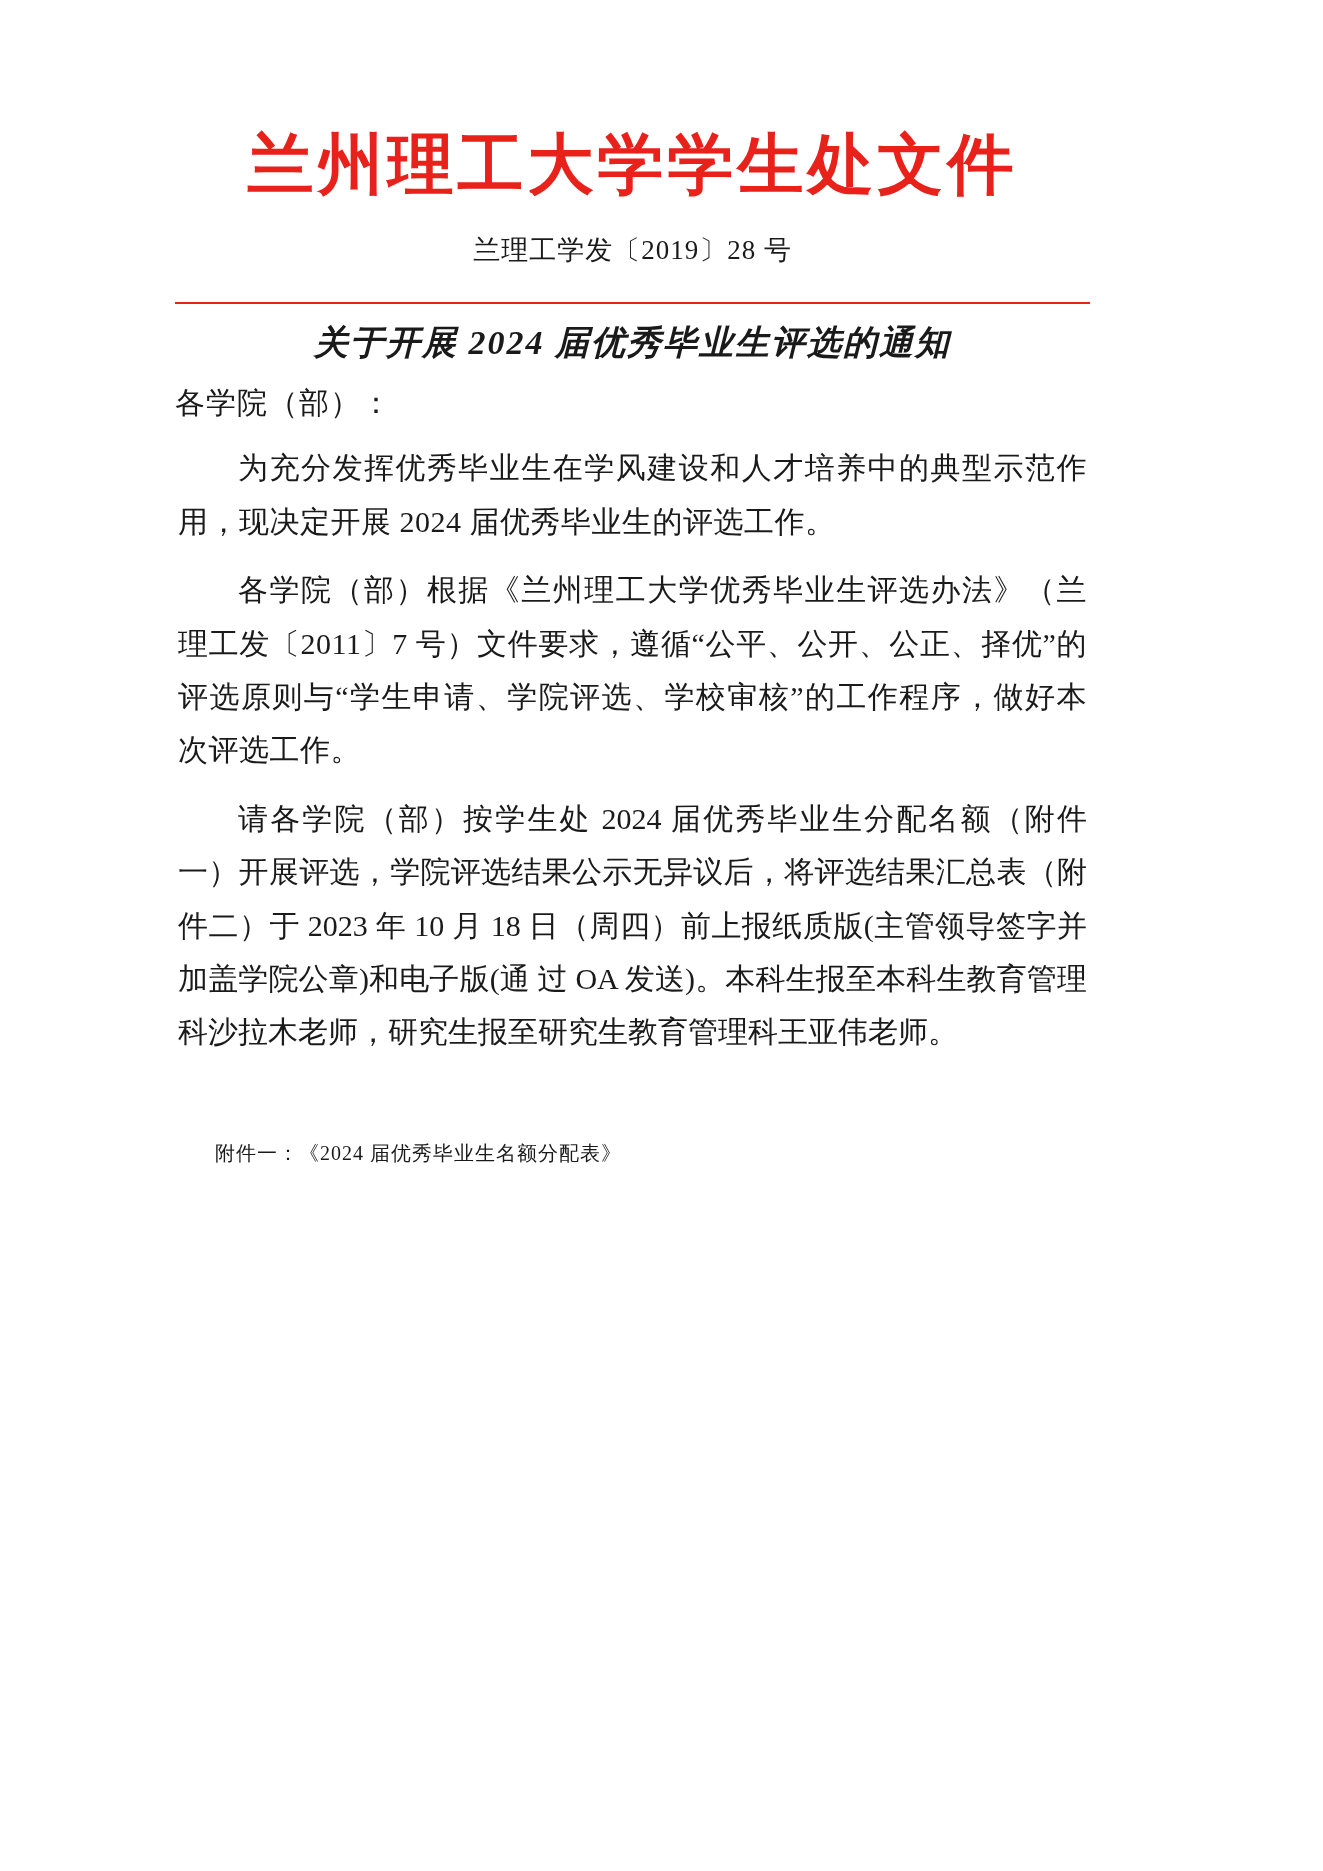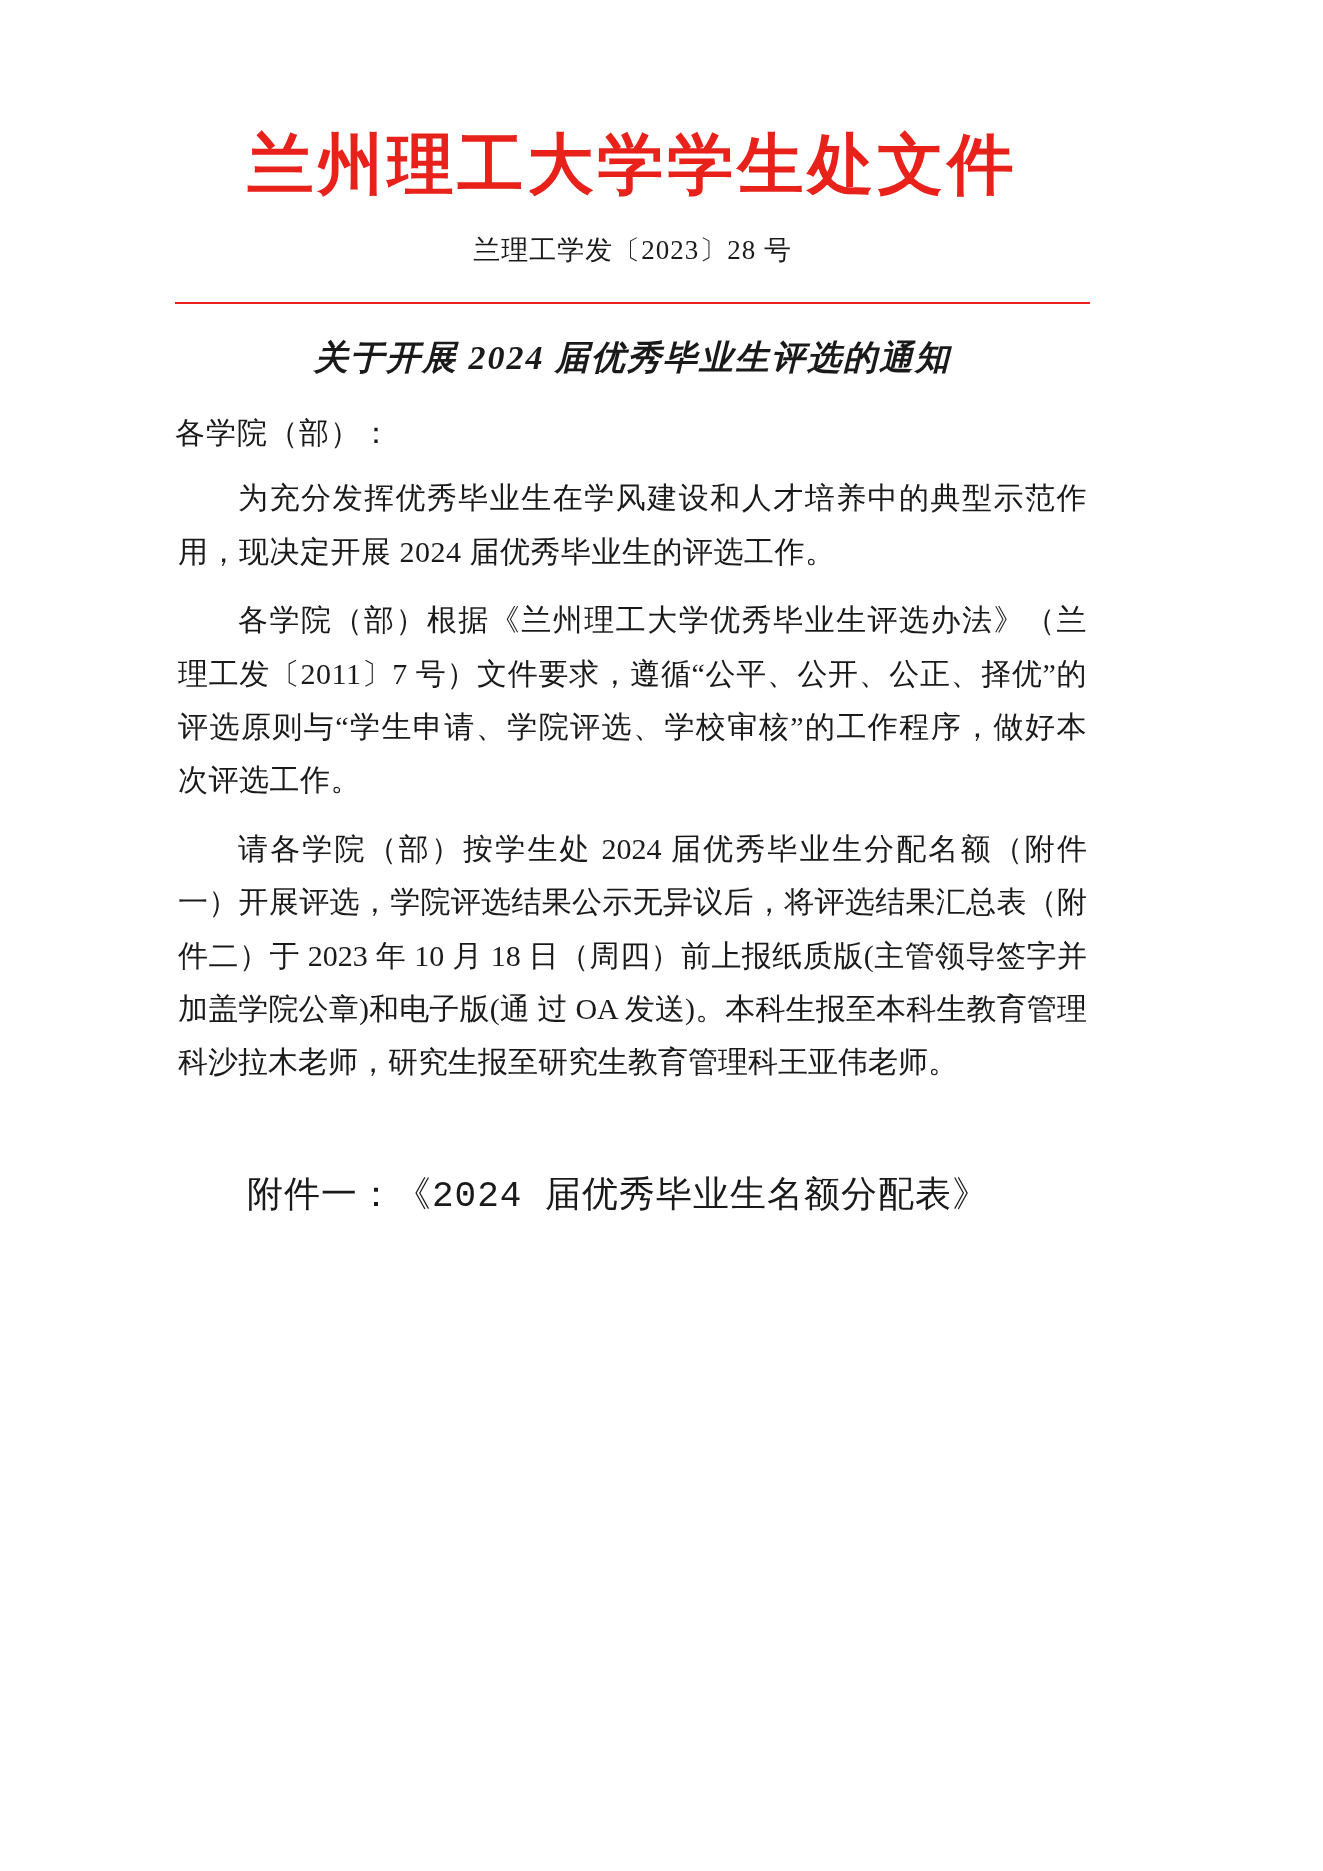--- a/index.html
+++ b/index.html
@@ -43,21 +43,21 @@
     color: #1a1a1a;
   }
   .red-rule {
     margin: 34px 0 0 0;
     height: 0;
     border: 0;
     border-top: 2.5px solid #e8221b;
   }
   
   .subject {
-    margin: 15px;
+    margin: 0;
     padding-top: 16px;
     text-align: center;
     font-size: 34px;
     font-weight: 700;
     font-style: italic;
     font-family: "Liberation Serif", "DejaVu Serif", serif;
     letter-spacing: 2px;
     white-space: nowrap;
   }
   .salutation {
@@ -76,35 +76,34 @@
     text-justify: inter-ideograph;
     text-indent: 2em;
     letter-spacing: 0.5px;
   }
   p.para.tight {
     letter-spacing: 0px;
   }
   .attachment {
     margin: 0;
     padding-top: 74px;
-    font-size: 36px;
+    font-size: 20px;
     line-height: 1.7;
     text-indent: 2em;
     letter-spacing: 1px;
-    font-family: Liberation Mono, monospace;
   }
 </style>
 </head>
 <body>
 
 <div class="page">
 
   <h1 class="doc-title">兰州理工大学学生处文件</h1>
 
-  <div class="doc-number">兰理工学发〔2023〕28 号</div>
+  <div class="doc-number">兰理工学发〔2019〕28 号</div>
 
   <hr class="red-rule">
 
   <div class="subject">关于开展 2024 届优秀毕业生评选的通知</div>
 
   <div class="salutation">各学院（部）：</div>
 
   <p class="para">为充分发挥优秀毕业生在学风建设和人才培养中的典型示范作用，现决定开展 2024 届优秀毕业生的评选工作。</p>
 
   <p class="para">各学院（部）根据《兰州理工大学优秀毕业生评选办法》（兰理工发〔2011〕7 号）文件要求，遵循“公平、公开、公正、择优”的评选原则与“学生申请、学院评选、学校审核”的工作程序，做好本次评选工作。</p>

